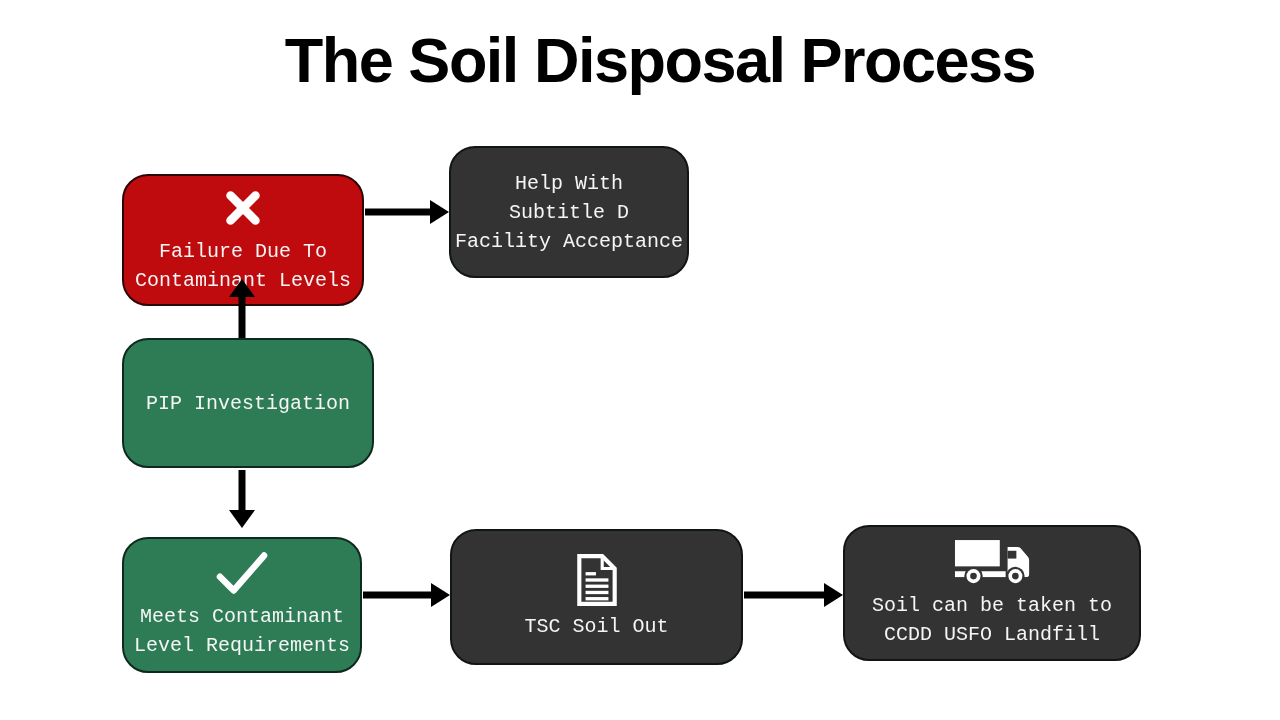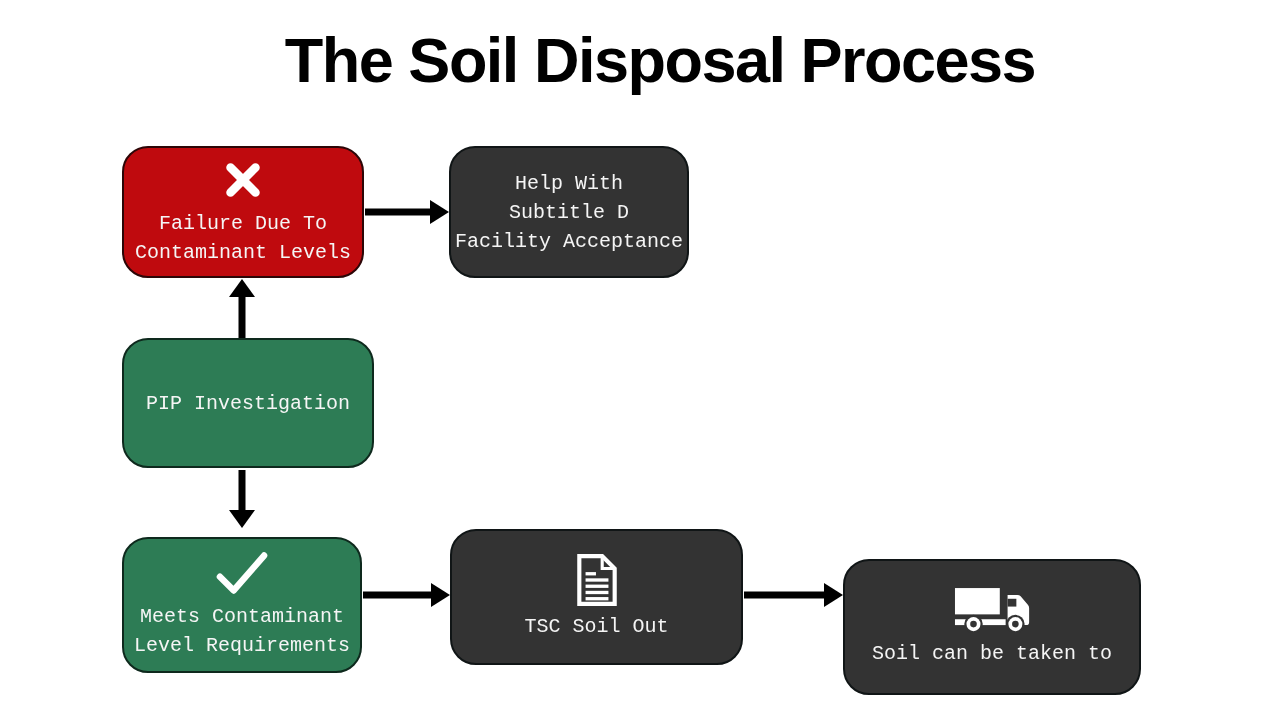--- a/index.html
+++ b/index.html
@@ -35,33 +35,33 @@
     display: flex;
     flex-direction: column;
     align-items: center;
     justify-content: center;
     text-align: center;
     color: var(--node-text, #f5f5f5);
     font-size: 20px;
     line-height: 29px;
     font-family: Liberation Mono, monospace;
   }
-  .node.red   { background: var(--red, #bf0a0e);  border-color: #2c0607; }
+  .node.red   { background: var(--red, #bf0a0e);  border-color: #2c0607; margin-top: 28px; }
   .node.green { background: var(--green, #2d7c55); border-color: #0e291d; }
   .node.dark  { background: var(--dark, #333333);  border-color: #101516; }
 
   .node .icon { line-height: 0; margin-bottom: 6px; }
 
   
   #node-failure { left: 122px; top: 146px; width: 242px; height: 132px; }
   #node-help    { left: 449px; top: 146px; width: 240px; height: 132px; }
   #node-pip     { left: 122px; top: 338px; width: 252px; height: 130px; }
   #node-meets   { left: 122px; top: 529px; width: 240px; height: 136px; margin-top: 8px; }
   #node-tsc     { left: 450px; top: 529px; width: 293px; height: 136px; }
-  #node-soil    { left: 843px; top: 559px; width: 298px; height: 136px; }
+  #node-soil    { left: 843px; top: 525px; width: 298px; height: 136px; }
 
   
   .arrow { position: absolute; }
   .arrow .shaft { position: absolute; background: var(--arrow, #000); }
   .arrow .head  { position: absolute; width: 0; height: 0; }
 
   .arrow.h { height: 24px; }
   .arrow.h .shaft { left: 0; right: 17px; top: 50%; height: 7px; transform: translateY(-50%); }
   .arrow.h .head  {
     right: 0; top: 0;
@@ -154,20 +154,21 @@
         <rect x="55" y="13" width="9" height="8" fill="#333333"></rect>
         <circle cx="20" cy="39" r="9.5" fill="#333333"></circle>
         <circle cx="20" cy="39" r="7.2" fill="#fff"></circle>
         <circle cx="20" cy="39" r="3.4" fill="#333333"></circle>
         <circle cx="63" cy="39" r="9.5" fill="#333333"></circle>
         <circle cx="63" cy="39" r="7.2" fill="#fff"></circle>
         <circle cx="63" cy="39" r="3.4" fill="#333333"></circle>
       </svg>
     </span>
     <span>Soil can be taken to</span>
+    <span>CCDD USFO Landfill</span>
   </div>
 
   <div class="arrow h" id="arrow-failure-to-help">
     <div class="shaft"></div>
     <div class="head"></div>
   </div>
   <div class="arrow v up" id="arrow-pip-to-failure">
     <div class="shaft"></div>
     <div class="head"></div>
   </div>

